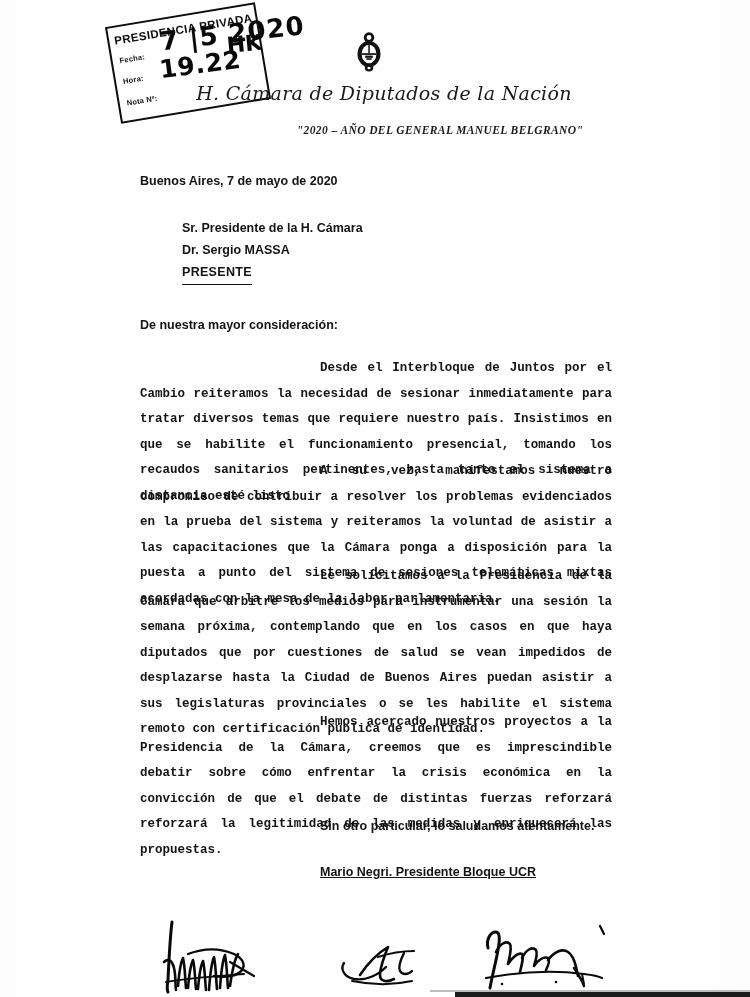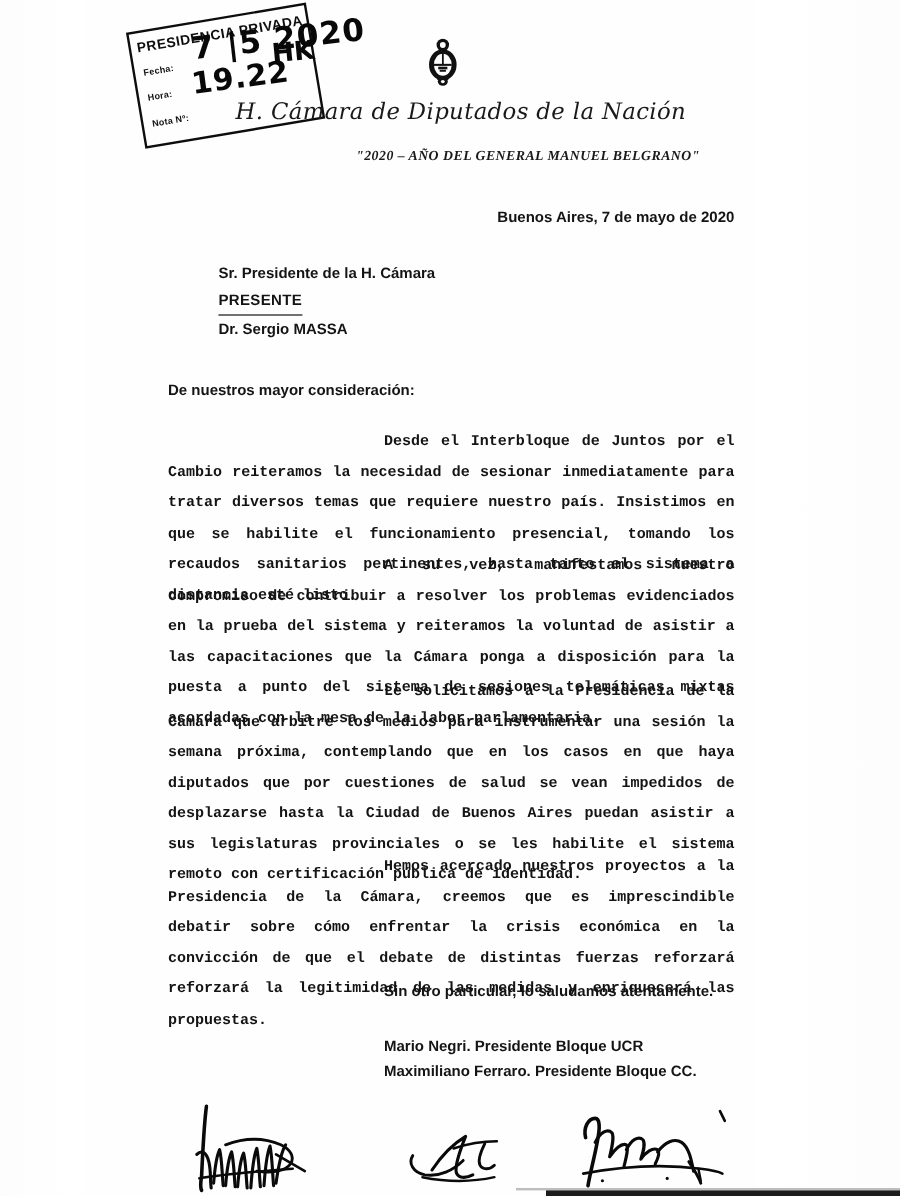--- a/index.html
+++ b/index.html
@@ -155,21 +155,20 @@
     color: #1a1a1a;
     letter-spacing: 0.4px;
   }
 
   
   .date-line {
     position: absolute;
     left: 140px;
     top: 174px;
     width: 472px;
-    text-align: right;
     font-size: 12.5px;
     font-weight: bold;
     color: #141414;
   }
   .addressee {
     position: absolute;
     left: 140px;
     top: 217px;
     font-size: 12.5px;
     font-weight: bold;
@@ -223,21 +222,21 @@
   }
   .signers {
     position: absolute;
     left: 320px;
     top: 862px;
     font-size: 12.5px;
     font-weight: bold;
     color: #141414;
     line-height: 21px;
   }
-  .signers div { white-space: nowrap; }
+  .signers div { white-space: nowrap; text-decoration: underline; }
 
   .sig {
     position: absolute;
     overflow: visible;
   }
   .sig1 { left: 158px; top: 918px; }
   .sig2 { left: 338px; top: 935px; }
   .sig3 { left: 478px; top: 918px; }
 </style>
 </head>
@@ -281,36 +280,35 @@
     </svg>
   </div>
 
   <div class="letterhead-title">H. Cámara de Diputados de la Nación</div>
   <div class="letterhead-slogan">"2020 – AÑO DEL GENERAL MANUEL BELGRANO"</div>
 
   <div class="date-line">Buenos Aires, 7 de mayo de 2020</div>
 
   <div class="addressee">
     <div>Sr. Presidente de la H. Cámara</div>
+    <div>Dr. Sergio MASSA</div>
     <div><span class="presente">PRESENTE</span></div>
-    <div>Dr. Sergio MASSA</div>
-  </div>
-
-  <div class="salutation">De nuestros mayor consideración:</div>
+  </div>
+
+  <div class="salutation">De nuestra mayor consideración:</div>
 
   <div class="para p1"><span class="para-indent"></span><span>Desde el Interbloque de Juntos por el Cambio reiteramos la necesidad de sesionar inmediatamente para tratar diversos temas que requiere nuestro país. Insistimos en que se habilite el funcionamiento presencial, tomando los recaudos sanitarios pertinentes, hasta tanto el sistema a distancia esté listo.</span></div>
   <div class="para p2"><span class="para-indent"></span><span>A su vez, manifestamos nuestro compromiso de contribuir a resolver los problemas evidenciados en la prueba del sistema y reiteramos la voluntad de asistir a las capacitaciones que la Cámara ponga a disposición para la puesta a punto del sistema de sesiones telemáticas mixtas acordadas con la mesa de la labor parlamentaria.</span></div>
   <div class="para p3"><span class="para-indent"></span><span>Le solicitamos a la Presidencia de la Cámara que arbitre los medios para instrumentar una sesión la semana próxima, contemplando que en los casos en que haya diputados que por cuestiones de salud se vean impedidos de desplazarse hasta la Ciudad de Buenos Aires puedan asistir a sus legislaturas provinciales o se les habilite el sistema remoto con certificación pública de identidad.</span></div>
   <div class="para p4"><span class="para-indent"></span><span>Hemos acercado nuestros proyectos a la Presidencia de la Cámara, creemos que es imprescindible debatir sobre cómo enfrentar la crisis económica en la convicción de que el debate de distintas fuerzas reforzará reforzará la legitimidad de las medidas y enriquecerá las propuestas.</span></div>
 
   <div class="closing">Sin otro particular, lo saludamos atentamente.</div>
 
   <div class="signers">
     <div>Mario Negri. Presidente Bloque UCR</div>
-    <div>Maximiliano Ferraro. Presidente Bloque CC.</div>
   </div>
 
   <div class="sig sig1">
     <svg width="110" height="78" viewBox="0 0 110 78">
       <g fill="none" stroke="#0a0a0a" stroke-linecap="round" stroke-linejoin="round">
         <path d="M14 4 C12 20 11 40 10 62 C9 68 9 72 10 74" stroke-width="3"></path>
         <path d="M6 44 C10 40 14 42 16 50 C18 58 17 66 18 72" stroke-width="2.6"></path>
         <path d="M20 68 C21 56 22 46 25 40 C27 48 27 60 28 70" stroke-width="2.6"></path>
         <path d="M30 70 C31 58 32 48 35 42 C37 50 37 62 38 71" stroke-width="2.6"></path>
         <path d="M40 71 C41 59 42 49 45 43 C47 51 47 63 48 72" stroke-width="2.6"></path>

